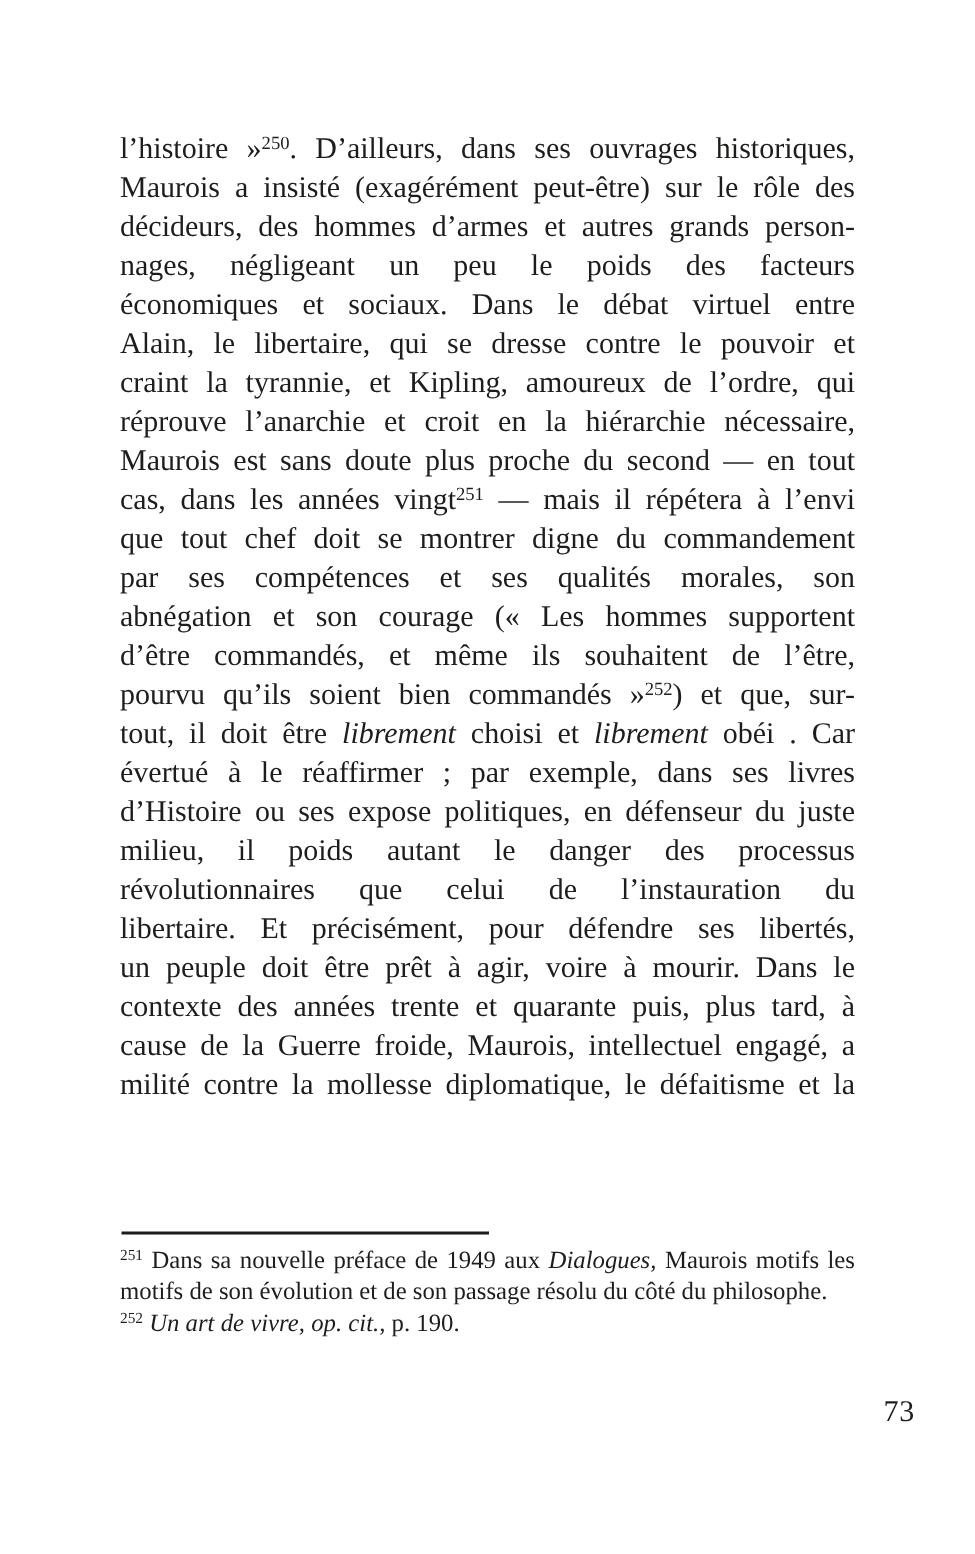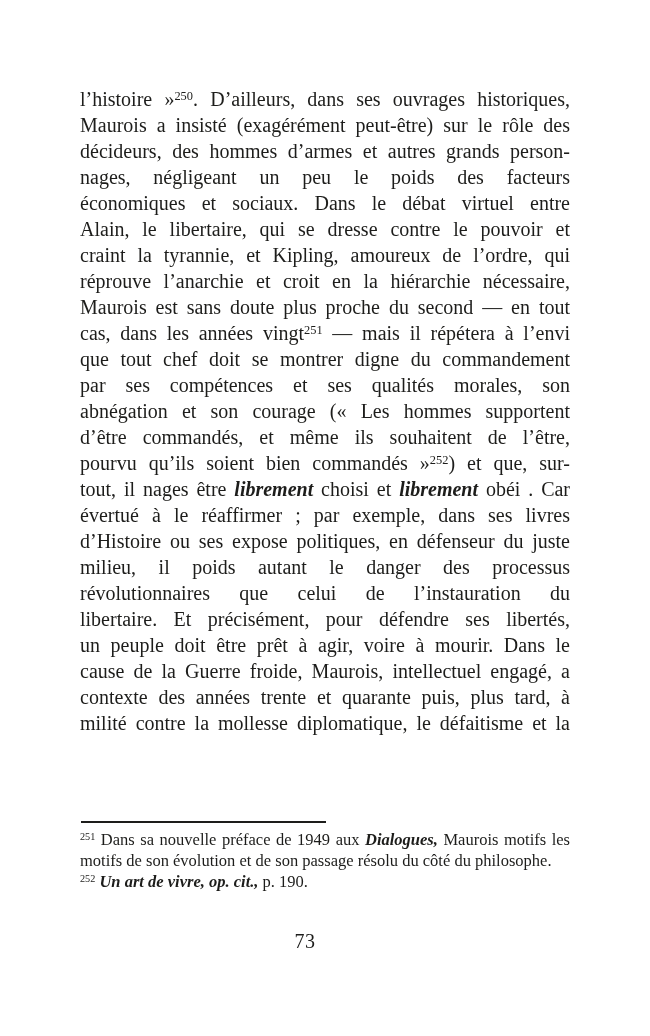--- a/index.html
+++ b/index.html
@@ -25,21 +25,21 @@
     line-height: 26px;
   }
   .line {
     text-align: justify;
     text-align-last: justify;
   }
   .line.left {
     text-align: left;
     text-align-last: left;
   }
-  .it { font-style: italic; font-weight: bold; }
+  .it { font-style: italic; }
   .sup {
     font-size: 0.62em;
     position: relative;
     top: -0.48em;
     line-height: 0;
   }
   .fn-rule {
     position: absolute;
     left: 81px;
     top: 821px;
@@ -53,21 +53,21 @@
     top: 829px;
     width: 490px;
     font-size: 16.5px;
     line-height: 21px;
   }
   .pageno {
     position: absolute;
     left: 0;
     top: 930px;
     width: 610px;
-    text-align: center;
+    text-align: right;
     font-size: 20px;
     letter-spacing: 0.5px;
   }
 </style>
 </head>
 <body>
 
 <div class="sheet">
 
   <main class="text-block">
@@ -79,29 +79,29 @@
       <div class="line"><span>Alain, le libertaire, qui se dresse contre le pouvoir et</span></div>
       <div class="line"><span>craint la tyrannie, et Kipling, amoureux de l’ordre, qui</span></div>
       <div class="line"><span>réprouve l’anarchie et croit en la hiérarchie nécessaire,</span></div>
       <div class="line"><span>Maurois est sans doute plus proche du second — en tout</span></div>
       <div class="line"><span>cas, dans les années vingt</span><span class="sup">251</span><span> — mais il répétera à l’envi</span></div>
       <div class="line"><span>que tout chef doit se montrer digne du commandement</span></div>
       <div class="line"><span>par ses compétences et ses qualités morales, son</span></div>
       <div class="line"><span>abnégation et son courage (« Les hommes supportent</span></div>
       <div class="line"><span>d’être commandés, et même ils souhaitent de l’être,</span></div>
       <div class="line"><span>pourvu qu’ils soient bien commandés »</span><span class="sup">252</span><span>) et que, sur-</span></div>
-      <div class="line"><span>tout, il nages être </span><span class="it">librement</span><span> choisi et </span><span class="it">librement</span><span> obéi . Car</span></div>
+      <div class="line"><span>tout, il doit être </span><span class="it">librement</span><span> choisi et </span><span class="it">librement</span><span> obéi . Car</span></div>
       <div class="line"><span>évertué à le réaffirmer ; par exemple, dans ses livres</span></div>
       <div class="line"><span>d’Histoire ou ses expose politiques, en défenseur du juste</span></div>
       <div class="line"><span>milieu, il poids autant le danger des processus</span></div>
       <div class="line"><span>révolutionnaires que celui de l’instauration du</span></div>
       <div class="line"><span>libertaire. Et précisément, pour défendre ses libertés,</span></div>
       <div class="line"><span>un peuple doit être prêt à agir, voire à mourir. Dans le</span></div>
+      <div class="line"><span>contexte des années trente et quarante puis, plus tard, à</span></div>
       <div class="line"><span>cause de la Guerre froide, Maurois, intellectuel engagé, a</span></div>
-      <div class="line"><span>contexte des années trente et quarante puis, plus tard, à</span></div>
       <div class="line"><span>milité contre la mollesse diplomatique, le défaitisme et la</span></div>
     </main>
 
   <div class="fn-rule"></div>
 
   <section class="fn-block text-block-fn">
       <div class="line"><span class="sup">251</span><span> Dans sa nouvelle préface de 1949 aux </span><span class="it">Dialogues,</span><span> Maurois motifs les</span></div>
       <div class="line left"><span>motifs de son évolution et de son passage résolu du côté du philosophe.</span></div>
       <div class="line left"><span class="sup">252</span><span> </span><span class="it">Un art de vivre, op. cit.,</span><span> p. 190.</span></div>
     </section>

